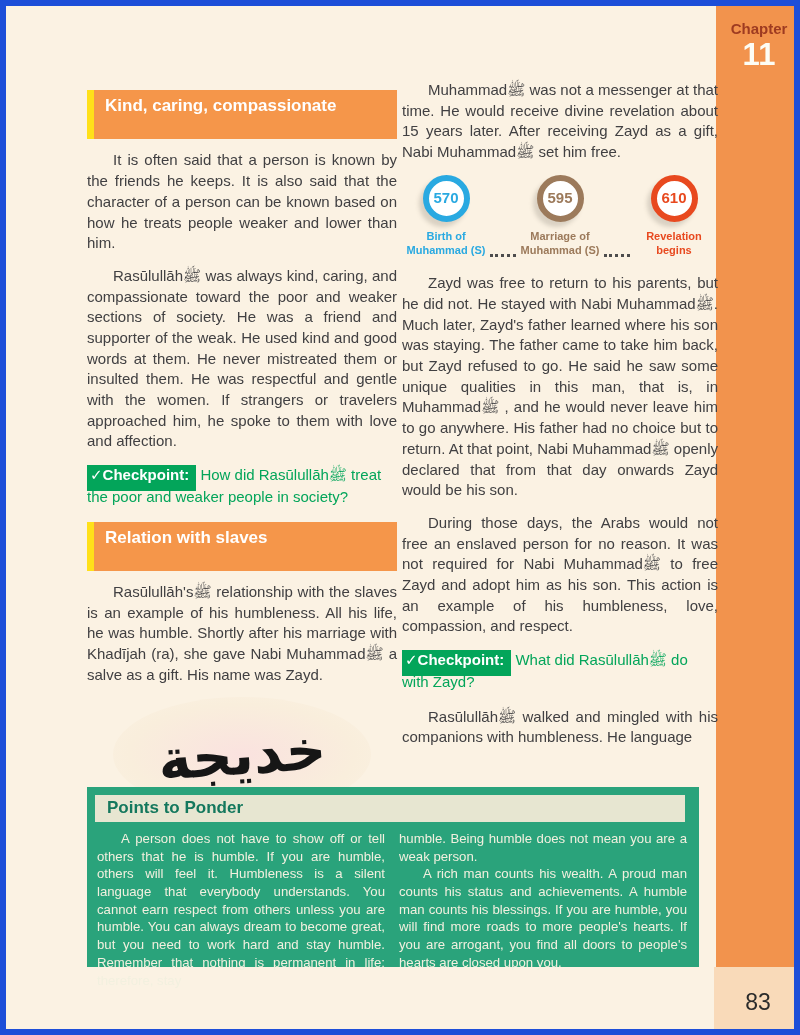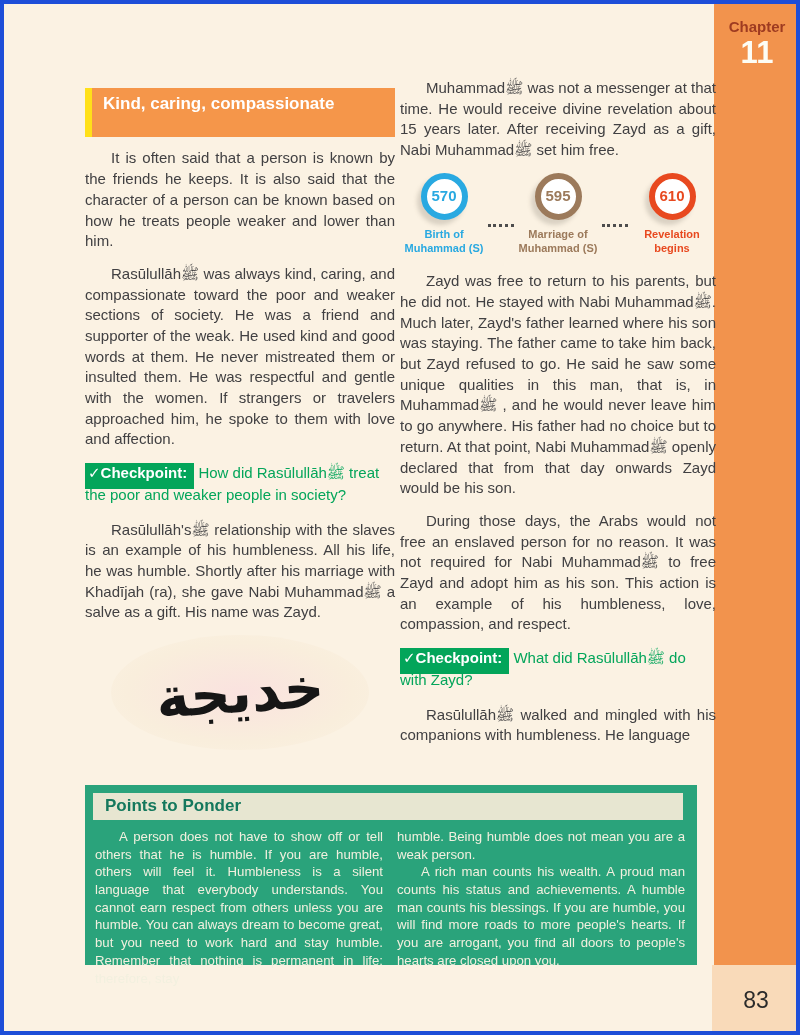--- a/index.html
+++ b/index.html
@@ -1,19 +1,19 @@
 <!DOCTYPE html>
 <html><head>
 <meta charset="utf-8">
 <style>
   * { margin:0; padding:0; box-sizing:border-box; }
   body { background:#888; font-family:"Liberation Sans","DejaVu Sans",sans-serif; }
   .page {
     position:relative; width:800px; height:1035px;
-    border:4px solid #1d4ed8; background:#FBF2E3; overflow:hidden;
+    border:6px solid #1d4ed8; background:#FBF2E3; overflow:hidden;
     margin:0 auto;
   }
   
   .chapter-strip { position:absolute; left:710px; top:0; width:86px; height:961px; background:#F2934D; }
   .chapter-word { display:block; text-align:center; margin-top:14px; font-size:15px; font-weight:bold; color:#9E3B21; }
   .chapter-num  { display:block; text-align:center; margin-top:0px; font-size:31px; font-weight:bold; color:#FDFDF5; }
   .pagenum-box { position:absolute; left:708px; top:961px; width:88px; height:70px; background:#F9DAB9;
                  display:flex; align-items:center; justify-content:center; }
   .pagenum { font-size:23px; color:#2b2b2b; }
 
@@ -28,21 +28,21 @@
     text-align:left;
   }
   .col p.body { margin-bottom:12px; text-indent:26px; }
   .col p.body.noindent { text-indent:0; }
 
   .checkpoint { margin:2px 0 14px 0; font-size:15px; line-height:1.45; text-align:left; }
   .cp-badge { background:#03A55A; color:#fff; font-weight:bold; padding:1px 7px 8px 3px; }
   .cp-q { color:#03A55A; }
 
   
-  .timeline { display:flex; align-items:center; margin:10px 0 16px 0; }
+  .timeline { display:flex; align-items:flex-end; margin:10px 0 16px 0; }
   .tl-event { display:flex; flex-direction:column; align-items:center; width:88px; flex:0 0 auto; }
   .tl-circle { width:47px; height:47px; border-radius:50%; background:#fff; border:6px solid;
                display:flex; align-items:center; justify-content:center;
                font-size:15px; font-weight:bold; box-shadow:-4px 5px 4px rgba(120,110,100,0.25); }
   .tl-label { margin-top:7px; font-size:11px; font-weight:bold; text-align:center; line-height:1.3; }
   .tl-dots { flex:1 1 auto; border-top:3px dotted #4d4d4d; margin-top:22px; }
   .tl-blue  .tl-circle { border-color:#29A9E1; color:#29A9E1; }
   .tl-blue  .tl-label  { color:#29A9E1; }
   .tl-brown .tl-circle { border-color:#9C7A5B; color:#9C7A5B; }
   .tl-brown .tl-label  { color:#9C7A5B; }
@@ -85,20 +85,23 @@
   <div class="col col-left">
     <div class="sec-header">
       <span>Kind, caring, compassionate</span>
     </div>
     <p class="body">It is often said that a person is known by the friends he keeps. It is also said that the character of a person can be known based on how he treats people weaker and lower than him.</p>
     <p class="body">Rasūlullāhﷺ was always kind, caring, and compassionate toward the poor and weaker sections of society. He was a friend and supporter of the weak. He used kind and good words at them. He never mistreated them or insulted them. He was respectful and gentle with the women. If strangers or travelers approached him, he spoke to them with love and affection.</p>
     <p class="checkpoint">
       <span class="cp-badge">✓Checkpoint:</span>
       <span class="cp-q">How did Rasūlullāhﷺ treat the poor and weaker people in society?</span>
     </p>
+    <div class="sec-header">
+      <span>Relation with slaves</span>
+    </div>
     <p class="body">Rasūlullāh'sﷺ relationship with the slaves is an example of his humbleness. All his life, he was humble. Shortly after his marriage with Khadījah (ra), she gave Nabi Muhammadﷺ a salve as a gift.  His name was Zayd.</p>
     <div class="calligraphy">
       <span>خديجة</span>
     </div>
   </div>
 
   <div class="col col-right">
     <p class="body">Muhammadﷺ was not a messenger at that time.  He would receive divine revelation about 15 years later. After receiving Zayd as a gift, Nabi Muhammadﷺ set him free.</p>
 
     <div class="timeline">

